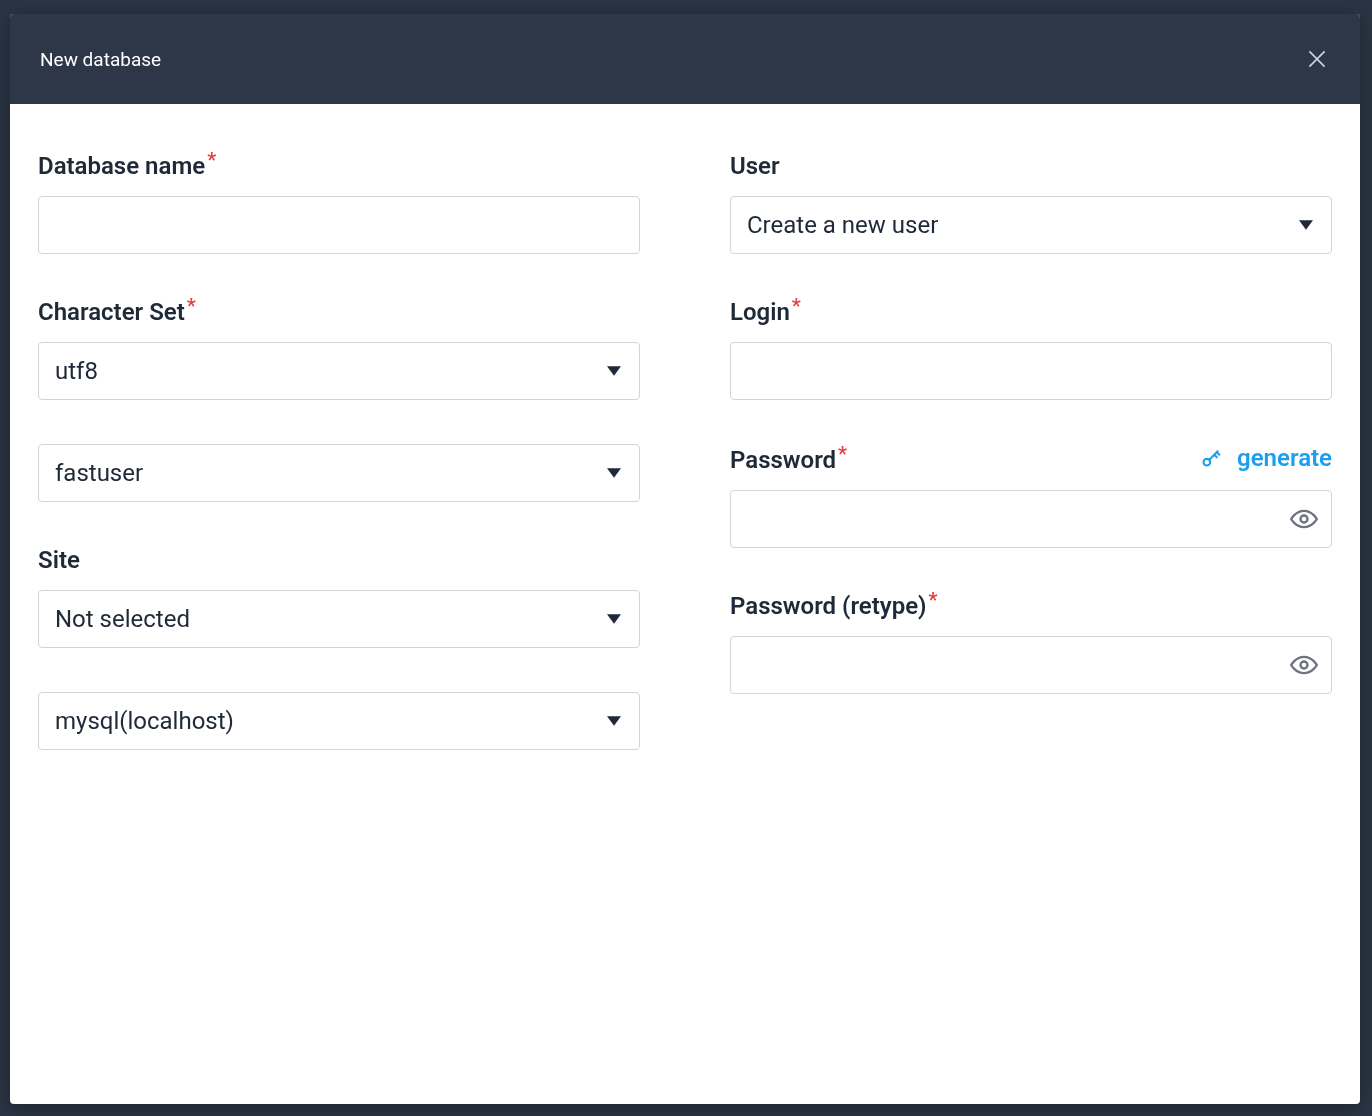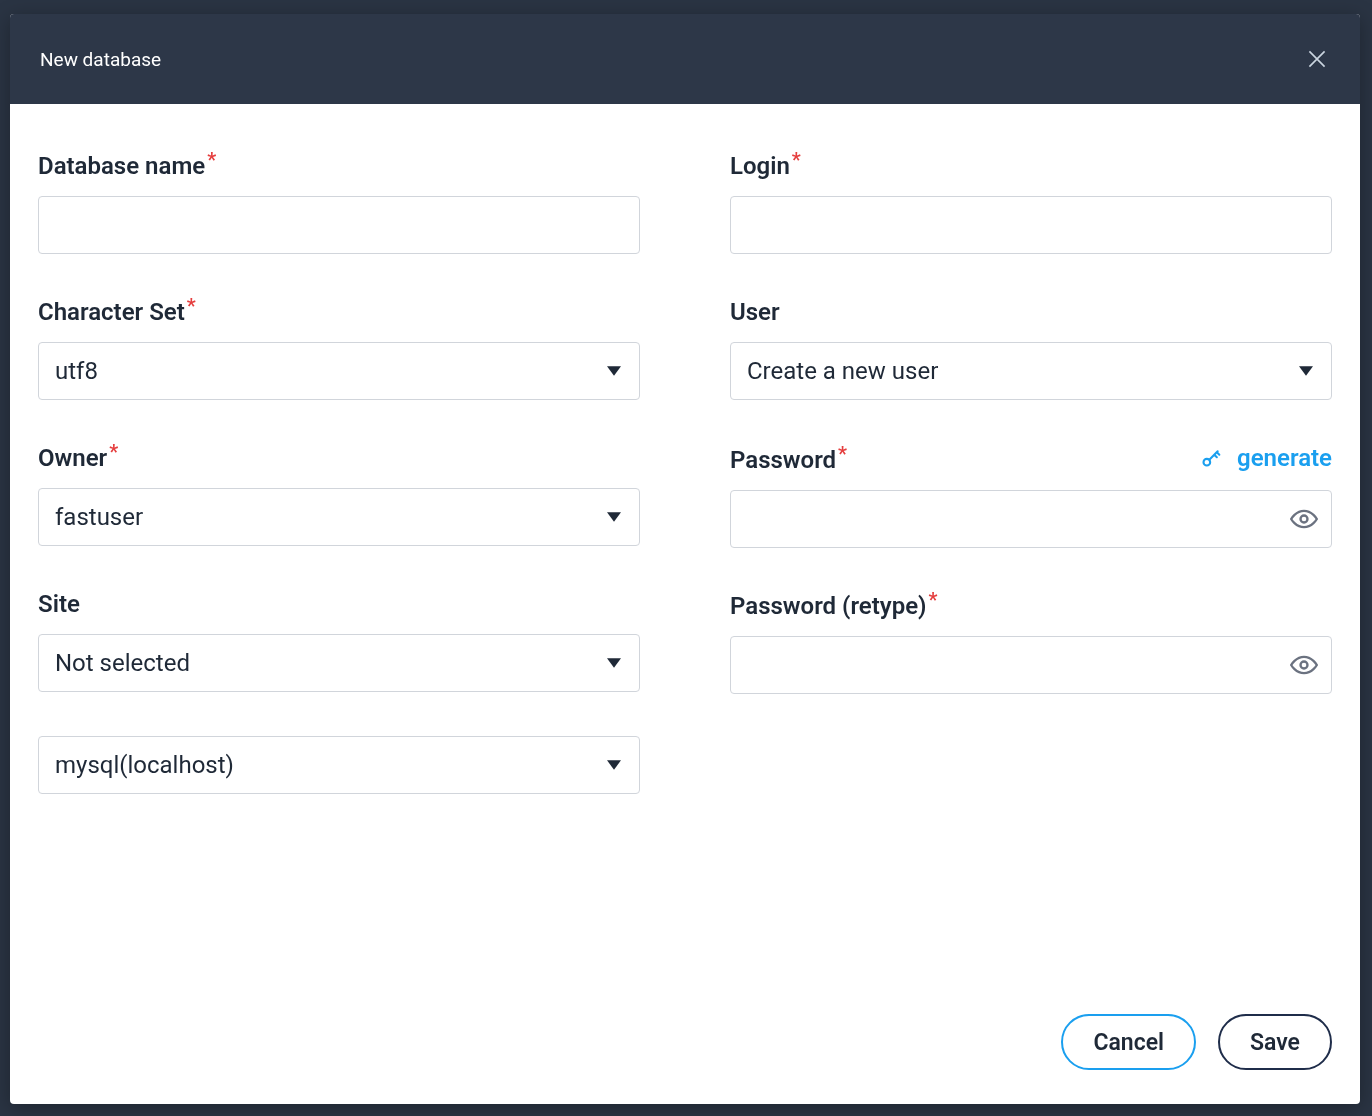--- a/index.html
+++ b/index.html
@@ -195,25 +195,20 @@
           <span class="select-value">utf8</span>
           <span class="caret">
               <svg viewBox="0 0 12 8" fill="currentColor">
                 <path d="M0 0 L12 0 L6 8 Z"></path>
               </svg>
             </span>
         </div>
       </div>
 
       <div class="form-group">
-        <div class="label-row">
-          <span class="field-label">
-            <span>Owner</span><span class="req">*</span>
-          </span>
-        </div>
         <div class="select-input">
           <span class="select-value">fastuser</span>
           <span class="caret">
               <svg viewBox="0 0 12 8" fill="currentColor">
                 <path d="M0 0 L12 0 L6 8 Z"></path>
               </svg>
             </span>
         </div>
       </div>
 
@@ -240,45 +235,45 @@
               <svg viewBox="0 0 12 8" fill="currentColor">
                 <path d="M0 0 L12 0 L6 8 Z"></path>
               </svg>
             </span>
         </div>
       </div>
 
     </div>
 
     <div class="col">
+
+      <div class="form-group">
+        <div class="label-row">
+          <span class="field-label">
+            <span>User</span>
+          </span>
+        </div>
+        <div class="select-input">
+          <span class="select-value">Create a new user</span>
+          <span class="caret">
+              <svg viewBox="0 0 12 8" fill="currentColor">
+                <path d="M0 0 L12 0 L6 8 Z"></path>
+              </svg>
+            </span>
+        </div>
+      </div>
 
       <div class="form-group">
         <div class="label-row">
           <span class="field-label">
             <span>Login</span><span class="req">*</span>
           </span>
         </div>
         <div class="text-input">
           <span></span>
-        </div>
-      </div>
-
-      <div class="form-group">
-        <div class="label-row">
-          <span class="field-label">
-            <span>User</span>
-          </span>
-        </div>
-        <div class="select-input">
-          <span class="select-value">Create a new user</span>
-          <span class="caret">
-              <svg viewBox="0 0 12 8" fill="currentColor">
-                <path d="M0 0 L12 0 L6 8 Z"></path>
-              </svg>
-            </span>
         </div>
       </div>
 
       <div class="form-group">
         <div class="label-row">
           <span class="field-label">
             <span>Password</span><span class="req">*</span>
           </span>
           <span class="generate-link">
             <svg viewBox="0 0 24 24" fill="none" stroke="currentColor" stroke-width="2.5" stroke-linecap="round" stroke-linejoin="round">
@@ -317,18 +312,14 @@
                 <circle cx="12" cy="12" r="3"></circle>
               </svg>
           </span>
         </div>
       </div>
 
     </div>
 
   </div>
 
-  <div class="modal-footer">
-    <div class="btn btn-cancel">Cancel</div>
-    <div class="btn btn-save">Save</div>
-  </div>
 
 </div>
 
 </body></html>

